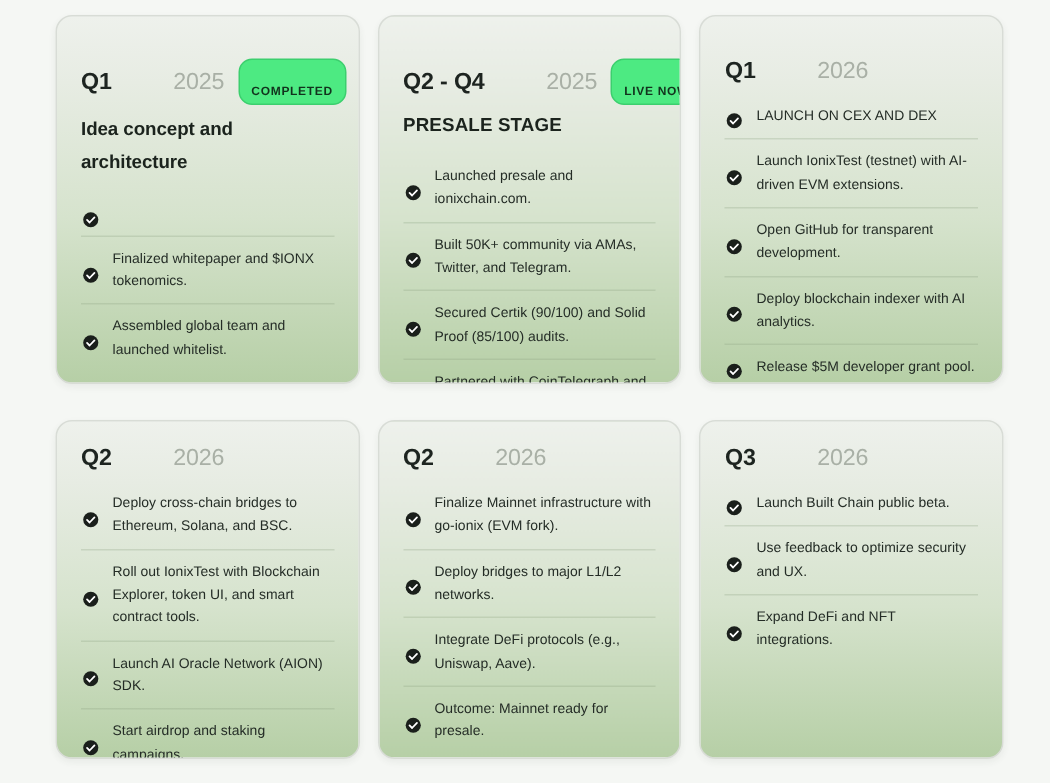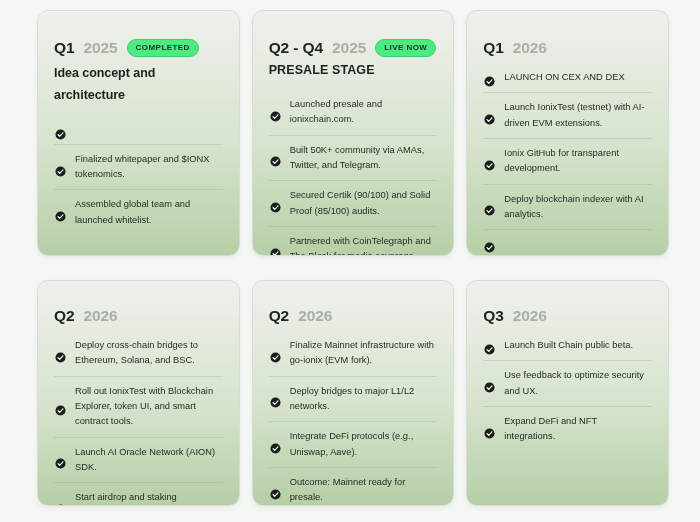--- a/index.html
+++ b/index.html
@@ -31,53 +31,54 @@
     position: relative;
     border: 1px solid #d8dcd6;
     border-radius: 11px;
     background: linear-gradient(to bottom, #eef1ec 0%, #e7ece3 18%, #d6e3cd 55%, #b6cfa6 100%);
     box-shadow: 0 2px 5px rgba(60,75,55,0.07);
     padding: 28px 16px 10px 16px;
     overflow: hidden;
   }
 
   .card.row2 {
-    padding-top: 26px;
+    padding-top: 16px;
   }
 
   .card-head {
     display: flex;
     align-items: center;
     gap: 9px;
     margin-bottom: 6px;
   }
 
   .quarter {
     font-size: 15.5px;
     font-weight: bold;
     color: #1d2420;
     letter-spacing: -0.1px;
     white-space: nowrap;
   }
 
   .year {
     font-size: 15.5px;
-    font-weight: bold;
+    font-weight: normal;
     color: #a9b0a6;
     letter-spacing: -0.1px;
+    margin-left: 32px;
   }
 
   .badge {
     display: inline-block;
     background: #4dea82;
     color: #12331d;
     font-size: 8px;
     font-weight: bold;
     letter-spacing: 0.45px;
-    padding: 4px 8px 4px 8px;
+    padding: 17px 8px 4px 8px;
     border-radius: 9px;
     white-space: nowrap;
     line-height: 1;
     border: 1px solid #3ccf6e;
   }
 
   .card-title {
     font-size: 12.5px;
     font-weight: bold;
     color: #1b231d;
@@ -213,34 +214,35 @@
               <circle cx="12" cy="12" r="11" fill="#1a1f1b"></circle>
               <path d="M6.6 12.3 L10.3 16 L17.4 8.6" fill="none" stroke="#ffffff" stroke-width="2.6" stroke-linecap="round" stroke-linejoin="round"></path>
             </svg></span>
           <span class="bullet-text">Launch IonixTest (testnet) with AI-driven EVM extensions.</span>
         </li>
         <li>
           <span class="check-icon"><svg viewBox="0 0 24 24" width="11" height="11" aria-hidden="true">
               <circle cx="12" cy="12" r="11" fill="#1a1f1b"></circle>
               <path d="M6.6 12.3 L10.3 16 L17.4 8.6" fill="none" stroke="#ffffff" stroke-width="2.6" stroke-linecap="round" stroke-linejoin="round"></path>
             </svg></span>
-          <span class="bullet-text">Ionix GitHub for transparent development.</span>
+          <span class="bullet-text">Open GitHub for transparent development.</span>
         </li>
         <li>
           <span class="check-icon"><svg viewBox="0 0 24 24" width="11" height="11" aria-hidden="true">
               <circle cx="12" cy="12" r="11" fill="#1a1f1b"></circle>
               <path d="M6.6 12.3 L10.3 16 L17.4 8.6" fill="none" stroke="#ffffff" stroke-width="2.6" stroke-linecap="round" stroke-linejoin="round"></path>
             </svg></span>
           <span class="bullet-text">Deploy blockchain indexer with AI analytics.</span>
         </li>
         <li>
           <span class="check-icon"><svg viewBox="0 0 24 24" width="11" height="11" aria-hidden="true">
               <circle cx="12" cy="12" r="11" fill="#1a1f1b"></circle>
               <path d="M6.6 12.3 L10.3 16 L17.4 8.6" fill="none" stroke="#ffffff" stroke-width="2.6" stroke-linecap="round" stroke-linejoin="round"></path>
             </svg></span>
+          <span class="bullet-text">Release $5M developer grant pool.</span>
         </li>
       </ul>
     </div>
     <div class="card row2">
       <div class="card-head">
         <span class="quarter">Q2</span>
         <span class="year">2026</span>
       </div>
       <ul class="bullets">
         <li>

